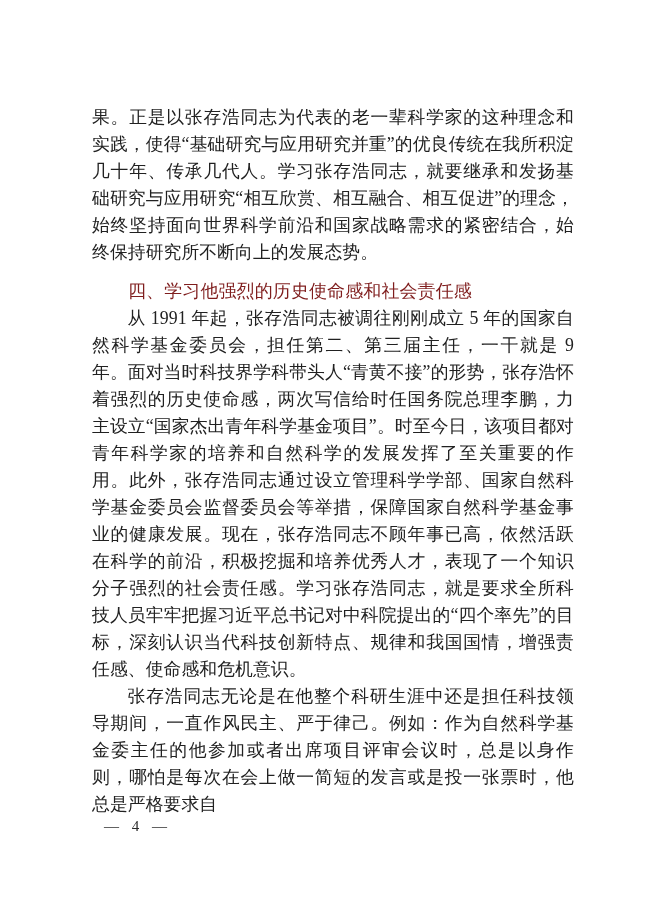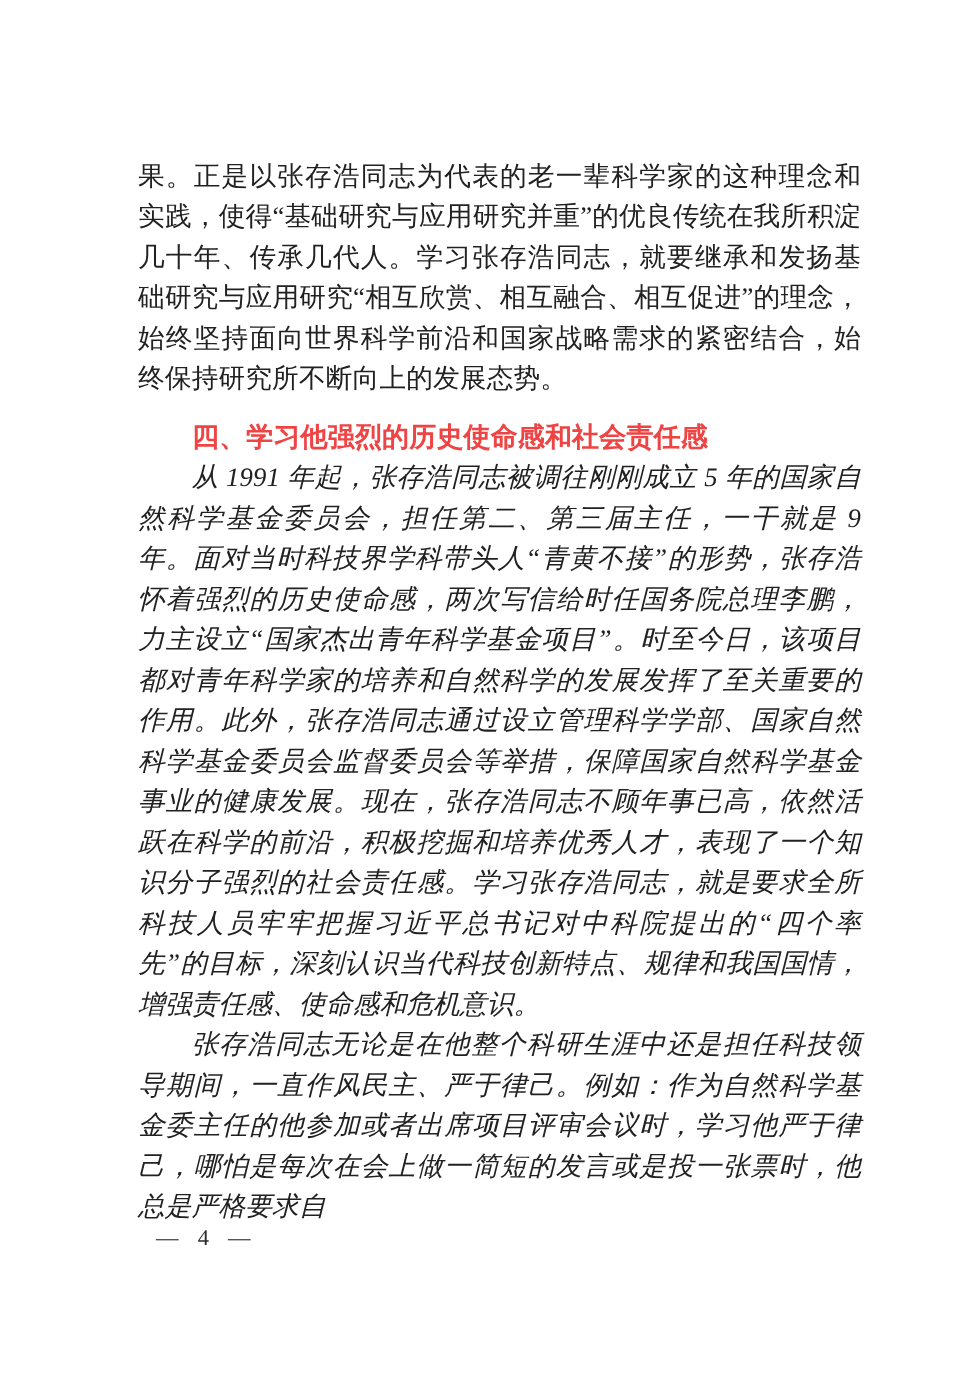--- a/index.html
+++ b/index.html
@@ -33,29 +33,28 @@
     text-align: justify;
     text-justify: inter-character;
     letter-spacing: 0.1px;
   }
   .para {
     margin: 0;
     font-family: "Liberation Serif", "DejaVu Serif", serif;
   }
   .para.indent {
     text-indent: 2em;
-    font-style: italic;
   }
   .heading {
     margin: 12px 0 0 0;
     font-family: "Liberation Sans", "DejaVu Sans", sans-serif;
-    font-weight: 700;
+    font-weight: 400;
     text-indent: 2em;
     font-size: 18px;
-    color: #ef4444;
+    color: #7f1d1d;
     text-align: left;
   }
   .footer {
     position: absolute;
     left: 104px;
     top: 818px;
     font-size: 15px;
     color: #2a2a2a;
     font-family: "Liberation Serif", "DejaVu Serif", serif;
     word-spacing: 7px;
@@ -69,19 +68,19 @@
 
   <div class="content">
 
     <p class="para">果。正是以张存浩同志为代表的老一辈科学家的这种理念和实践，使得“基础研究与应用研究并重”的优良传统在我所积淀几十年、传承几代人。学习张存浩同志，就要继承和发扬基础研究与应用研究“相互欣赏、相互融合、相互促进”的理念，始终坚持面向世界科学前沿和国家战略需求的紧密结合，始终保持研究所不断向上的发展态势。</p>
 
     <p class="heading">四、学习他强烈的历史使命感和社会责任感</p>
 
     <p class="para indent">从 1991 年起，张存浩同志被调往刚刚成立 5 年的国家自然科学基金委员会，担任第二、第三届主任，一干就是 9 年。面对当时科技界学科带头人“青黄不接”的形势，张存浩怀着强烈的历史使命感，两次写信给时任国务院总理李鹏，力主设立“国家杰出青年科学基金项目”。时至今日，该项目都对青年科学家的培养和自然科学的发展发挥了至关重要的作用。此外，张存浩同志通过设立管理科学学部、国家自然科学基金委员会监督委员会等举措，保障国家自然科学基金事业的健康发展。现在，张存浩同志不顾年事已高，依然活跃在科学的前沿，积极挖掘和培养优秀人才，表现了一个知识分子强烈的社会责任感。学习张存浩同志，就是要求全所科技人员牢牢把握习近平总书记对中科院提出的“四个率先”的目标，深刻认识当代科技创新特点、规律和我国国情，增强责任感、使命感和危机意识。</p>
 
 
-    <p class="para indent">张存浩同志无论是在他整个科研生涯中还是担任科技领导期间，一直作风民主、严于律己。例如：作为自然科学基金委主任的他参加或者出席项目评审会议时，学习他严于律己，哪怕是每次在会上做一简短的发言或是投一张票时，他总是严格要求自</p>
+    <p class="para indent">张存浩同志无论是在他整个科研生涯中还是担任科技领导期间，一直作风民主、严于律己。例如：作为自然科学基金委主任的他参加或者出席项目评审会议时，总是以身作则，哪怕是每次在会上做一简短的发言或是投一张票时，他总是严格要求自</p>
 
   </div>
 
   <div class="footer">— 4 —</div>
 
 </div>
 
 </body></html>

